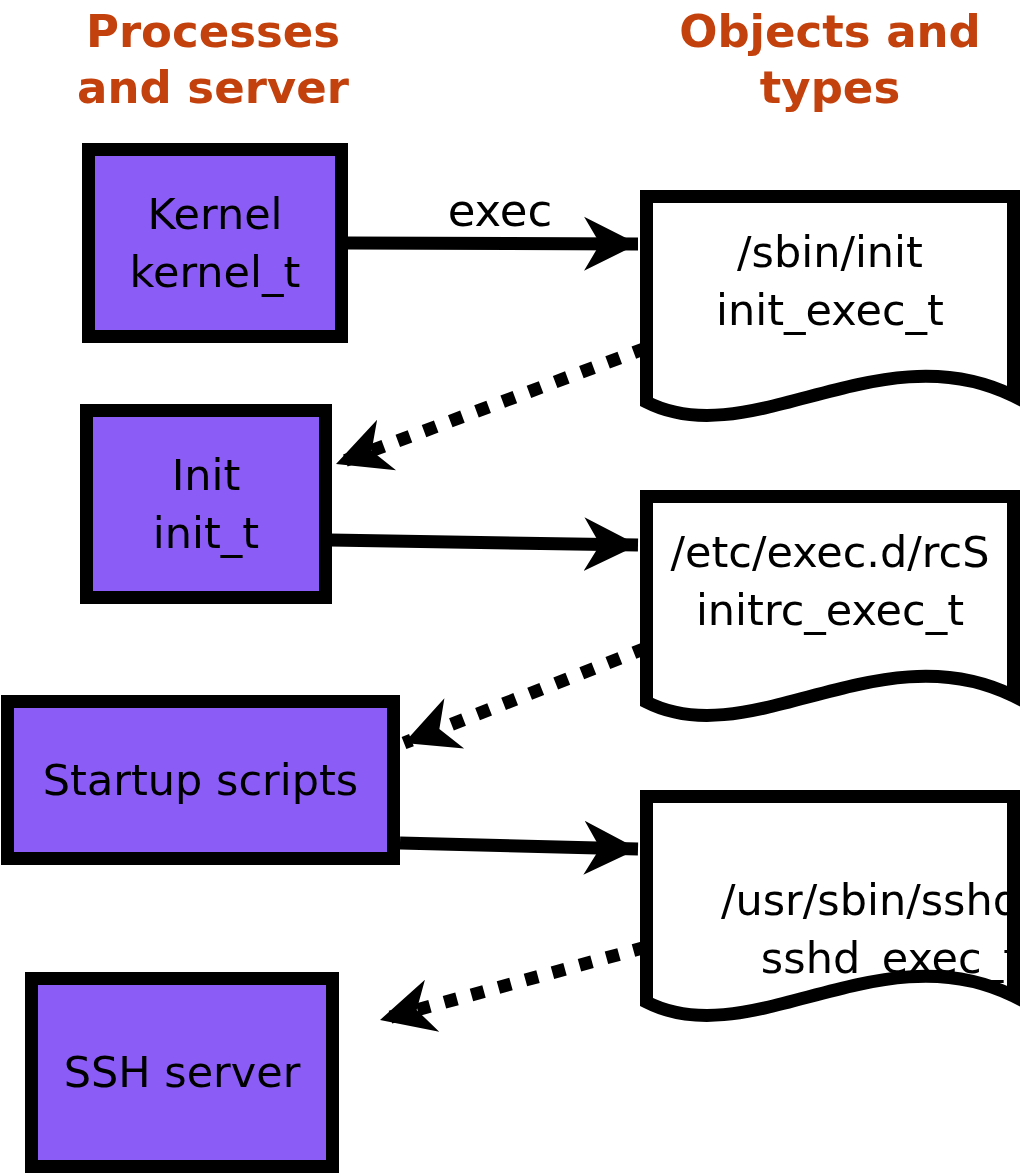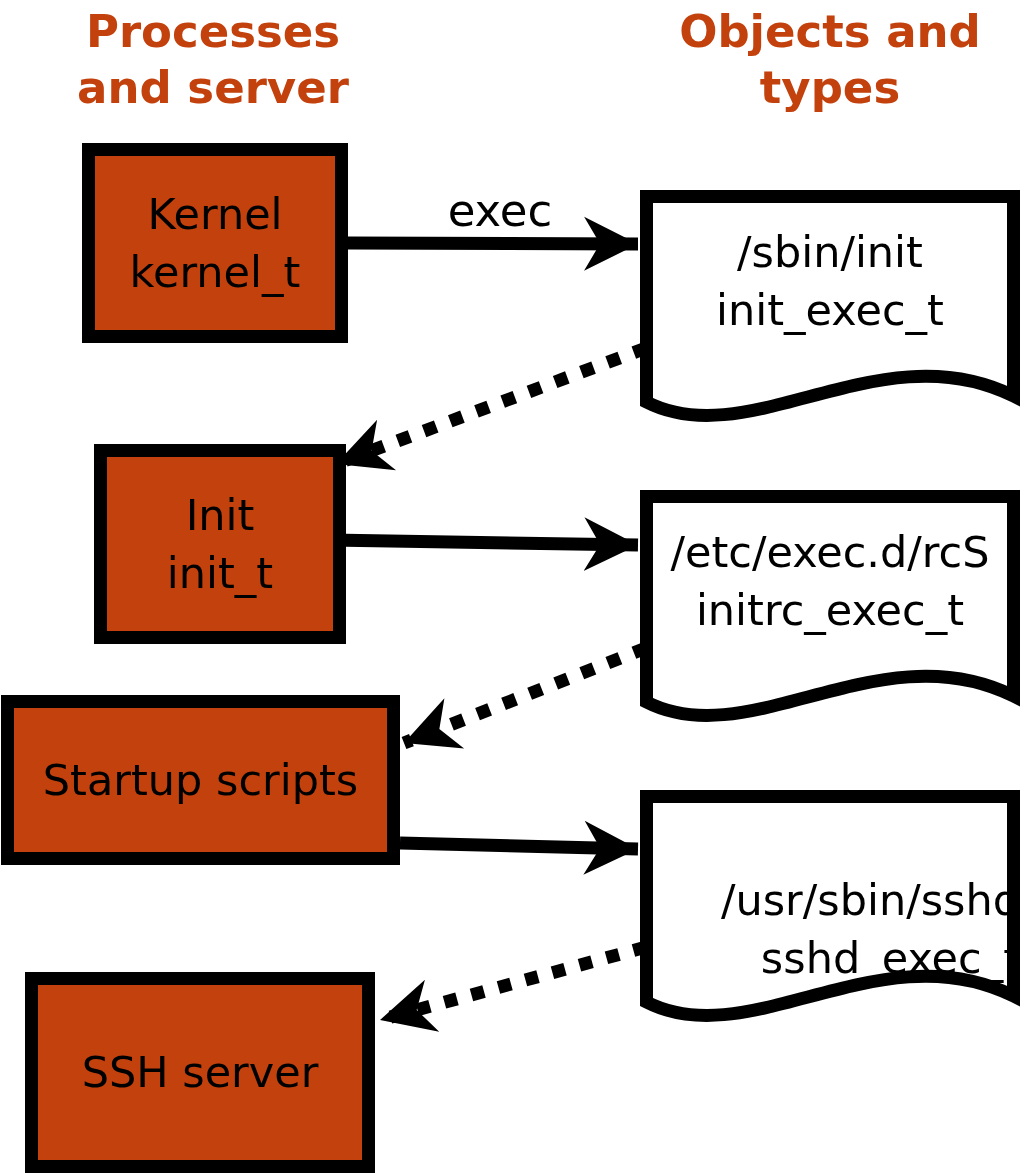--- a/index.html
+++ b/index.html
@@ -29,34 +29,34 @@
     line-height: 1.24;
     color: #c2410c;
     white-space: nowrap;
   }
   .hdr-left  { left: 13px;  top: 4px;  width: 400px; }
   .hdr-right { left: 630px; top: 4px;  width: 400px; }
   .pbox {
     position: absolute;
     box-sizing: border-box;
     border: 13px solid #000000;
-    background: #c2410c;
+    background: #8b5cf6;
     display: flex;
     flex-direction: column;
     align-items: center;
     justify-content: center;
     text-align: center;
     font-size: 43px;
     line-height: 1.35;
     white-space: nowrap;
   }
   .pbox-1 { left: 82px;  top: 143px; width: 266px; height: 200px; }
-  .pbox-2 { left: 80px;  top: 444px; width: 252px; height: 200px; margin-left: 14px; }
+  .pbox-2 { left: 80px;  top: 404px; width: 252px; height: 200px; }
   .pbox-3 { left: 1px;   top: 695px; width: 399px; height: 170px; }
-  .pbox-4 { left: 25px;  top: 972px; width: 350px; height: 201px; }
+  .pbox-4 { left: 25px;  top: 972px; width: 314px; height: 201px; }
   .dtext {
     position: absolute;
     left: 640px;
     width: 380px;
     height: 170px;
     display: flex;
     flex-direction: column;
     align-items: center;
     justify-content: center;
     text-align: center;

